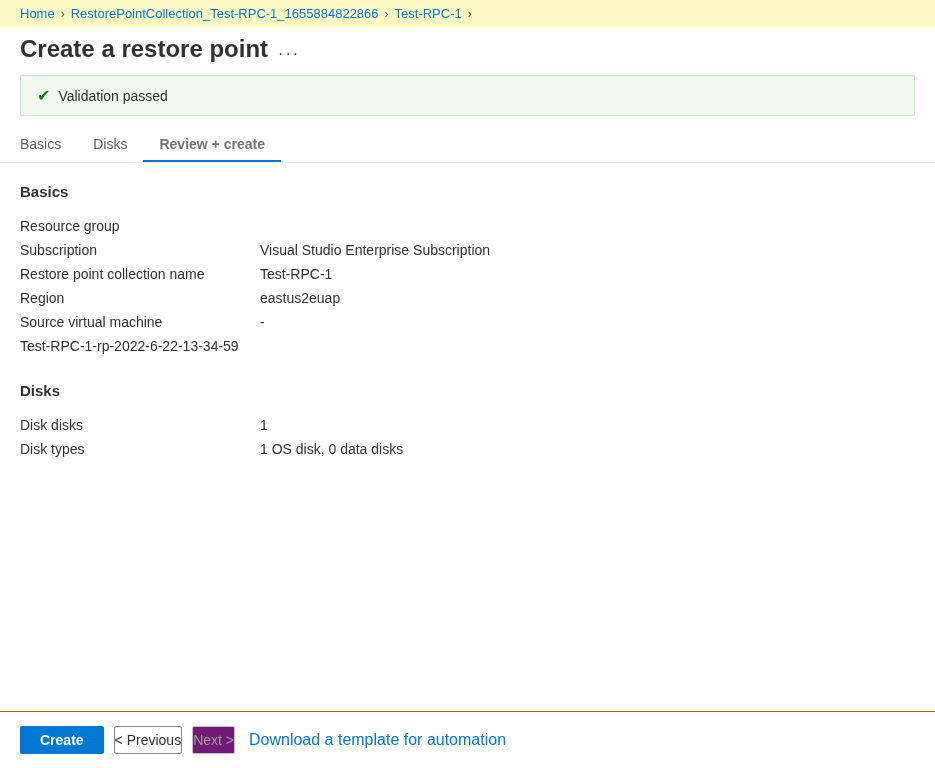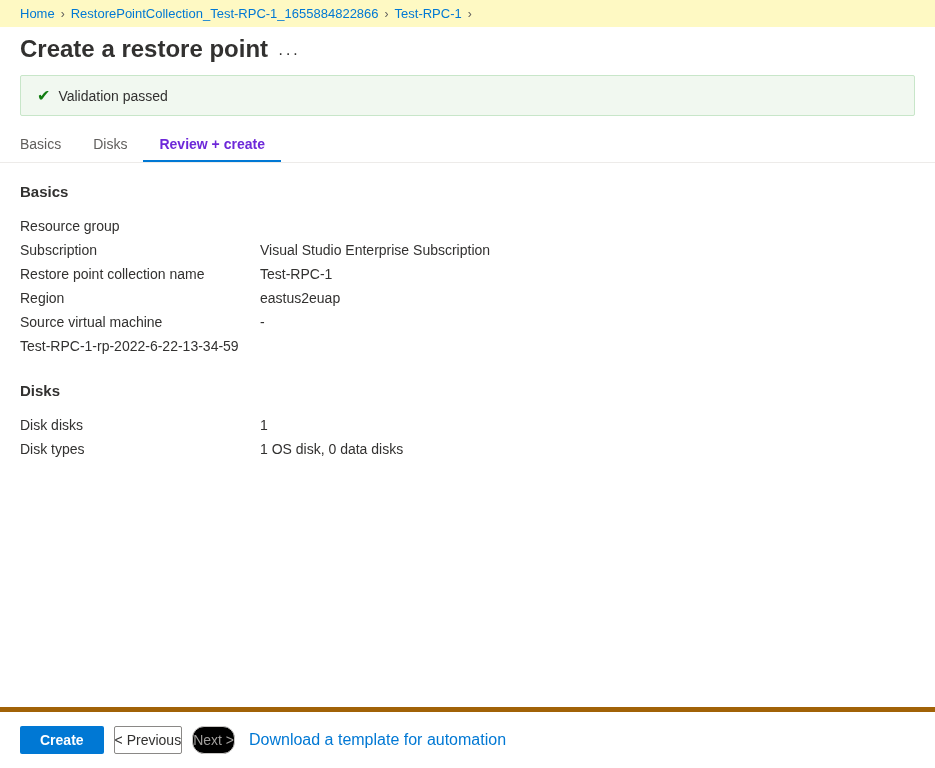--- a/index.html
+++ b/index.html
@@ -79,21 +79,21 @@
     .tab {
       padding: 8px 16px;
       font-size: 14px;
       color: #605e5c;
       cursor: pointer;
       border-bottom: 2px solid transparent;
       white-space: nowrap;
     }
     .tab:first-child { padding-left: 0; }
     .tab.active {
-      color: #6d28d9;
+      color: #737373;
       font-weight: 600;
       border-bottom: 2px solid #0078d4;
       text-align: center;
     }
 
     .content {
       flex: 1;
       padding: 20px 20px 0 20px;
       overflow-y: auto;
     }
@@ -118,21 +118,21 @@
       min-width: 240px;
       color: #323130;
       font-size: 14px;
     }
     .details-value {
       color: #323130;
       font-size: 14px;
     }
 
     .footer-bar {
-      border-top: 5px solid #a16207;
+      border-top: 1px solid #a16207;
       padding: 14px 20px;
       display: flex;
       align-items: center;
       gap: 10px;
       background: #fff;
     }
     .btn-create {
       background: #0078d4;
       color: #fff;
       border: none;
@@ -148,22 +148,21 @@
       border: 1px solid #8a8886;
       padding: 5px 0;
       font-size: 14px;
       cursor: pointer;
       border-radius: 2px;
     }
     .btn-nav:disabled {
       color: #a19f9d;
       border-color: #c8c6c4;
       cursor: default;
-      background: #000000;
-      border-radius: 12px;
+      background: #701a75;
     }
     .link-download {
       color: #0078d4;
       text-decoration: none;
       font-size: 16px;
       cursor: pointer;
       margin-left: 4px;
     }
   </style>
 </head>

